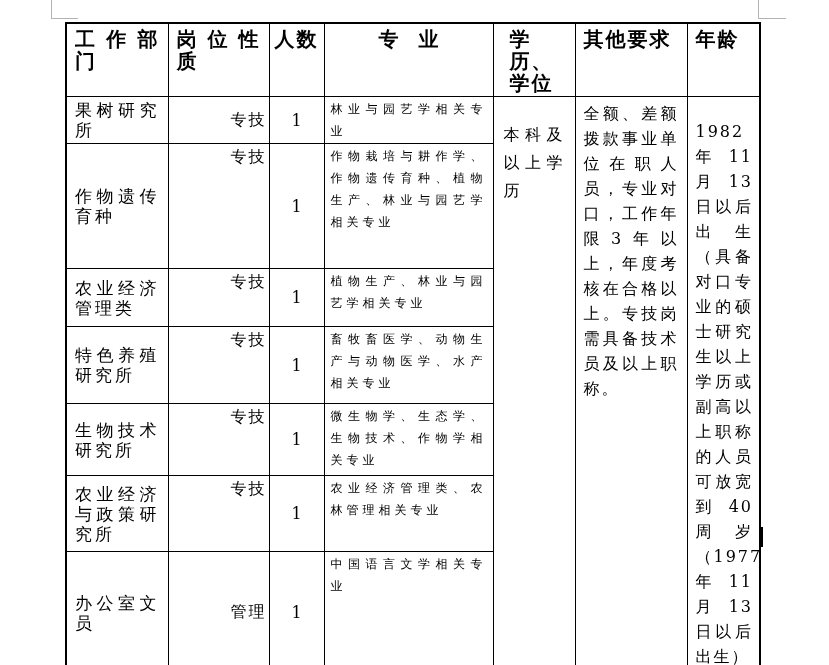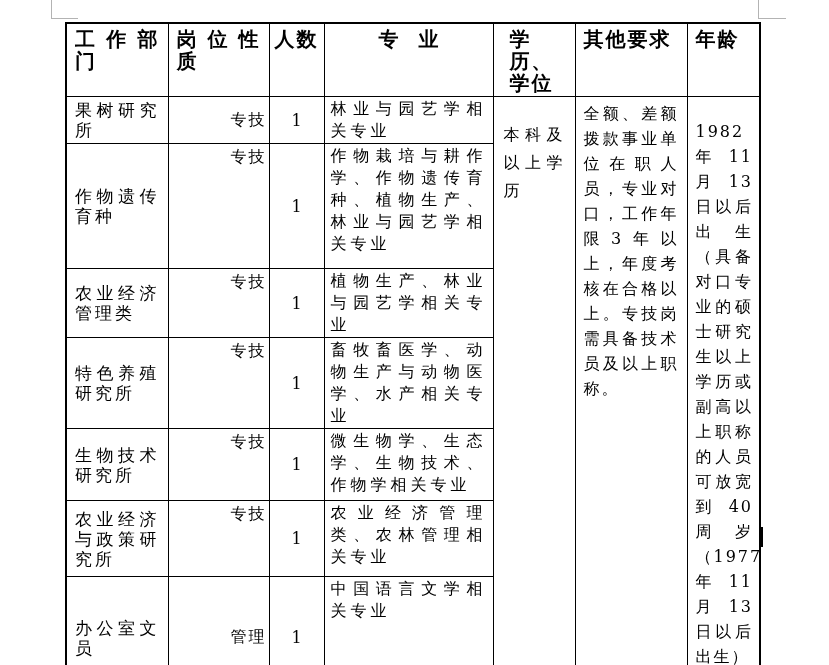--- a/index.html
+++ b/index.html
@@ -40,21 +40,21 @@
   td.dept{
     font-size:17px;letter-spacing:3px;line-height:20px;
     text-align:justify;vertical-align:middle;padding:2px 8px;margin-top:24px;
   }
   td.type{
     font-size:16px;letter-spacing:2px;text-align:right;vertical-align:middle;padding:2px;
   }
   td.type-top{vertical-align:top;padding-top:3px;}
   td.count{font-size:16px;text-align:center;vertical-align:middle;padding:2px;}
   td.major{
-    font-size:16px;letter-spacing:4px;line-height:22px;
+    font-size:12px;letter-spacing:4px;line-height:22px;
     text-align:justify;vertical-align:top;padding:1px 6px 1px 6px;
   }
   td.edu{
     font-size:16px;letter-spacing:2px;line-height:28px;
     text-align:justify;vertical-align:top;padding:24px 10px 2px 10px;
   }
   td.other{
     font-size:16px;letter-spacing:2px;line-height:25px;
     text-align:justify;vertical-align:top;padding:4px 8px 2px 8px;
   }

